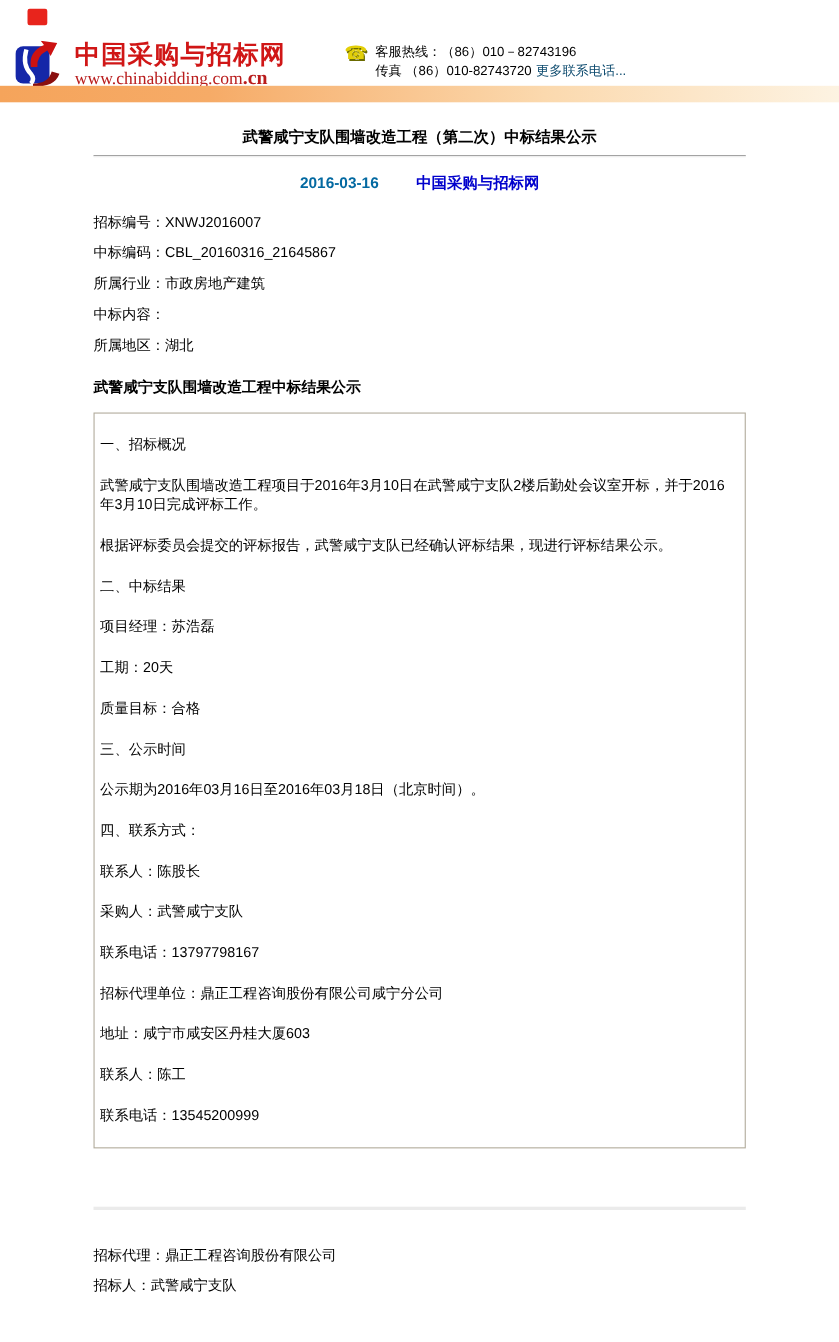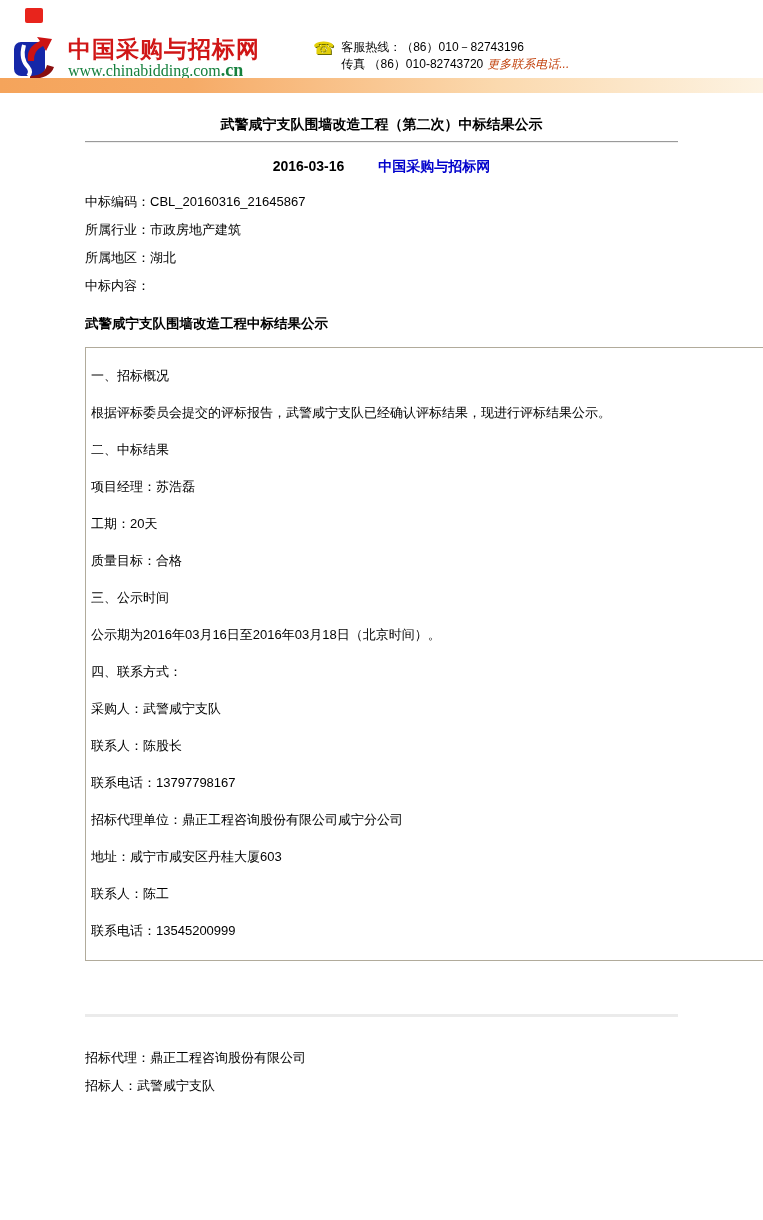--- a/index.html
+++ b/index.html
@@ -18,60 +18,60 @@
   }
   .brand { position: absolute; left: 14px; top: 37px; display: flex; align-items: flex-start; }
   .brand-mark { width: 48px; height: 42px; margin-right: 6px; }
   .brand-text { display: flex; flex-direction: column; }
   .site-name {
     color: #d01616; font-weight: bold; font-size: 23px; line-height: 25px;
     letter-spacing: 1px; white-space: nowrap;
   }
   .site-url {
     font-family: "Liberation Serif", "DejaVu Serif", serif;
-    color: #15803d; font-size: 16px; line-height: 17px; white-space: nowrap;
+    color: #b91c1c; font-size: 16px; line-height: 17px; white-space: nowrap;
   }
   .site-url .cn { font-weight: bold; font-size: 18px; }
 
   .contact { position: absolute; left: 313px; top: 39px; display: flex; align-items: flex-start; }
   .phone-icon {
     font-size: 17px; line-height: 18px; margin-right: 7px; margin-top: 1px;
     color: #e3cf08; text-shadow: 1px 1px 0 #6b6b00;
   }
   .contact-lines { font-size: 12px; line-height: 17px; color: #000; white-space: nowrap; }
-  .more-link { color: #c2410c; margin-left: 4px; cursor: pointer; font-style: italic; }
+  .more-link { color: #0c4a6e; margin-left: 4px; cursor: pointer; }
 
   .grad-bar {
     position: absolute; left: 0; bottom: 0; width: 763px; height: 15px;
     background: linear-gradient(to right, #f5a45b 0%, #f6ab67 25%, #fbd9ae 65%, #fdf3e2 100%);
   }
 
   
   .content { width: 593px; margin: 0 0 0 85px; }
   .doc-title {
     margin-top: 22px; text-align: center; font-size: 14px; font-weight: bold;
     line-height: 18px; color: #000;
   }
   .rule-title {
     margin-top: 8px; height: 2px; border: none;
     border-top: 1px solid #9a9a9a; border-bottom: 1px solid #efefef;
   }
   .date-line { margin-top: 15px; text-align: center; font-size: 14px; font-weight: bold; }
-  .pub-date { color: #000000; }
+  .pub-date { color: #0369a1; }
   .pub-source { color: #0000cc; margin-left: 34px; cursor: pointer; }
 
   .meta { margin-top: 17px; }
   .meta p { font-size: 13px; line-height: 17px; margin: 11px 0; }
 
   .sub-title {
     margin-top: 21px; font-size: 13.5px; font-weight: bold; line-height: 17px;
   }
 
   .notice-box {
-    margin-top: 15px; width: 679px; border: 1px solid #b1ab9b;
+    margin-top: 15px; width: 593px; border: 1px solid #b1ab9b;
     padding: 0 6px 1px 5px; background: #fff;
   }
   .notice-box p { font-size: 13px; line-height: 18px; margin: 19px 0; }
   .notice-box p.center { text-align: center; }
 
   
   .footer { width: 593px; margin: 0 0 0 85px; }
   .rule-footer { border: none; height: 3px; background: #ebebeb; }
   .rule-footer.top { margin-top: 53px; }
   .footer p { font-size: 13px; line-height: 17px; }
@@ -110,40 +110,42 @@
 
 <div class="content">
   <div class="doc-title">武警咸宁支队围墙改造工程（第二次）中标结果公示</div>
   <hr class="rule-title">
 
   <div class="date-line">
     <span class="pub-date">2016-03-16</span><span class="pub-source">中国采购与招标网</span>
   </div>
 
   <div class="meta">
+    <p>招标编号：XNWJ2016007</p>
     <p>中标编码：CBL_20160316_21645867</p>
     <p>所属行业：市政房地产建筑</p>
+    <p>中标内容：</p>
     <p>所属地区：湖北</p>
-    <p>中标内容：</p>
   </div>
 
   <div class="sub-title">武警咸宁支队围墙改造工程中标结果公示</div>
 
   <div class="notice-box">
     <p>一、招标概况</p>
+    <p>武警咸宁支队围墙改造工程项目于2016年3月10日在武警咸宁支队2楼后勤处会议室开标，并于2016年3月10日完成评标工作。</p>
     <p>根据评标委员会提交的评标报告，武警咸宁支队已经确认评标结果，现进行评标结果公示。</p>
     <p>二、中标结果</p>
     <p>项目经理：苏浩磊</p>
     <p>工期：20天</p>
     <p>质量目标：合格</p>
     <p>三、公示时间</p>
     <p>公示期为2016年03月16日至2016年03月18日（北京时间）。</p>
     <p>四、联系方式：</p>
+    <p>联系人：陈股长</p>
     <p>采购人：武警咸宁支队</p>
-    <p>联系人：陈股长</p>
     <p>联系电话：13797798167</p>
     <p>招标代理单位：鼎正工程咨询股份有限公司咸宁分公司</p>
     <p>地址：咸宁市咸安区丹桂大厦603</p>
     <p>联系人：陈工</p>
     <p>联系电话：13545200999</p>
   </div>
 </div>
 
 <div class="footer">
   <hr class="rule-footer top">

